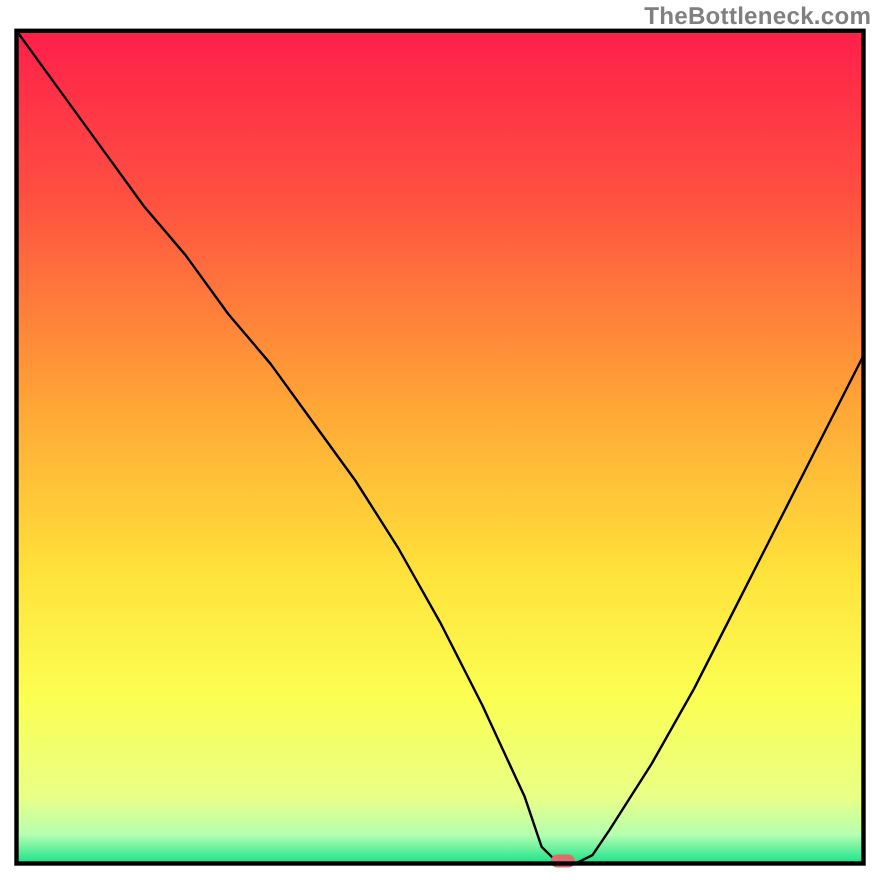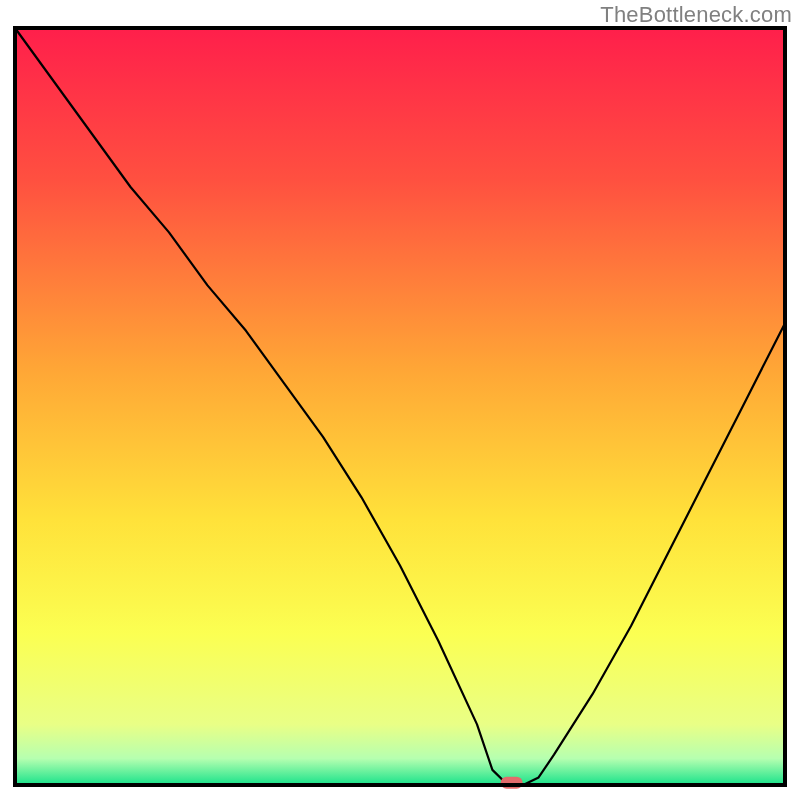--- a/index.html
+++ b/index.html
@@ -14,21 +14,21 @@
     position: relative;
     width: 800px;
     height: 800px;
   }
   .watermark {
     position: absolute;
     top: 2px;
     right: 8px;
     color: #808080;
     font-size: 22px;
-    font-weight: 400;
+    font-weight: 700;
     letter-spacing: 0.2px;
     z-index: 10;
   }
   svg {
     position: absolute;
     left: 0;
     top: 0;
   }
 </style>
 </head>

